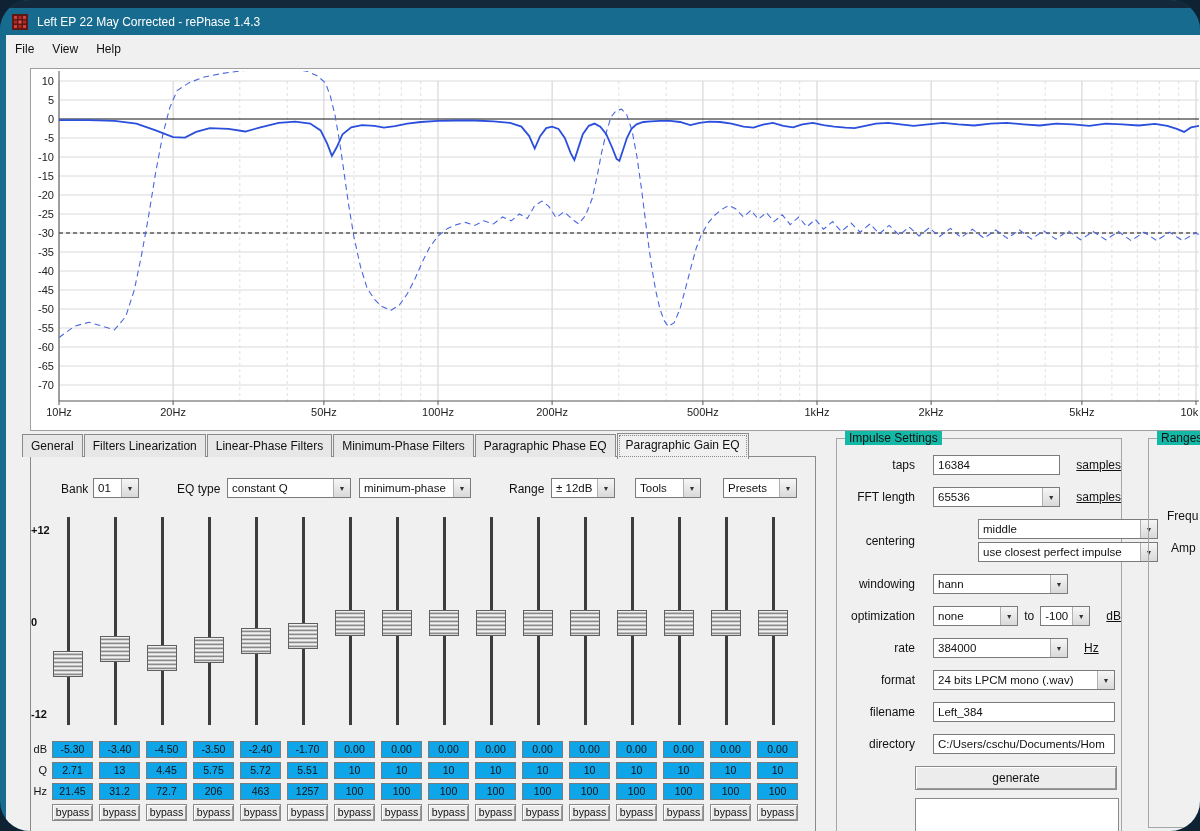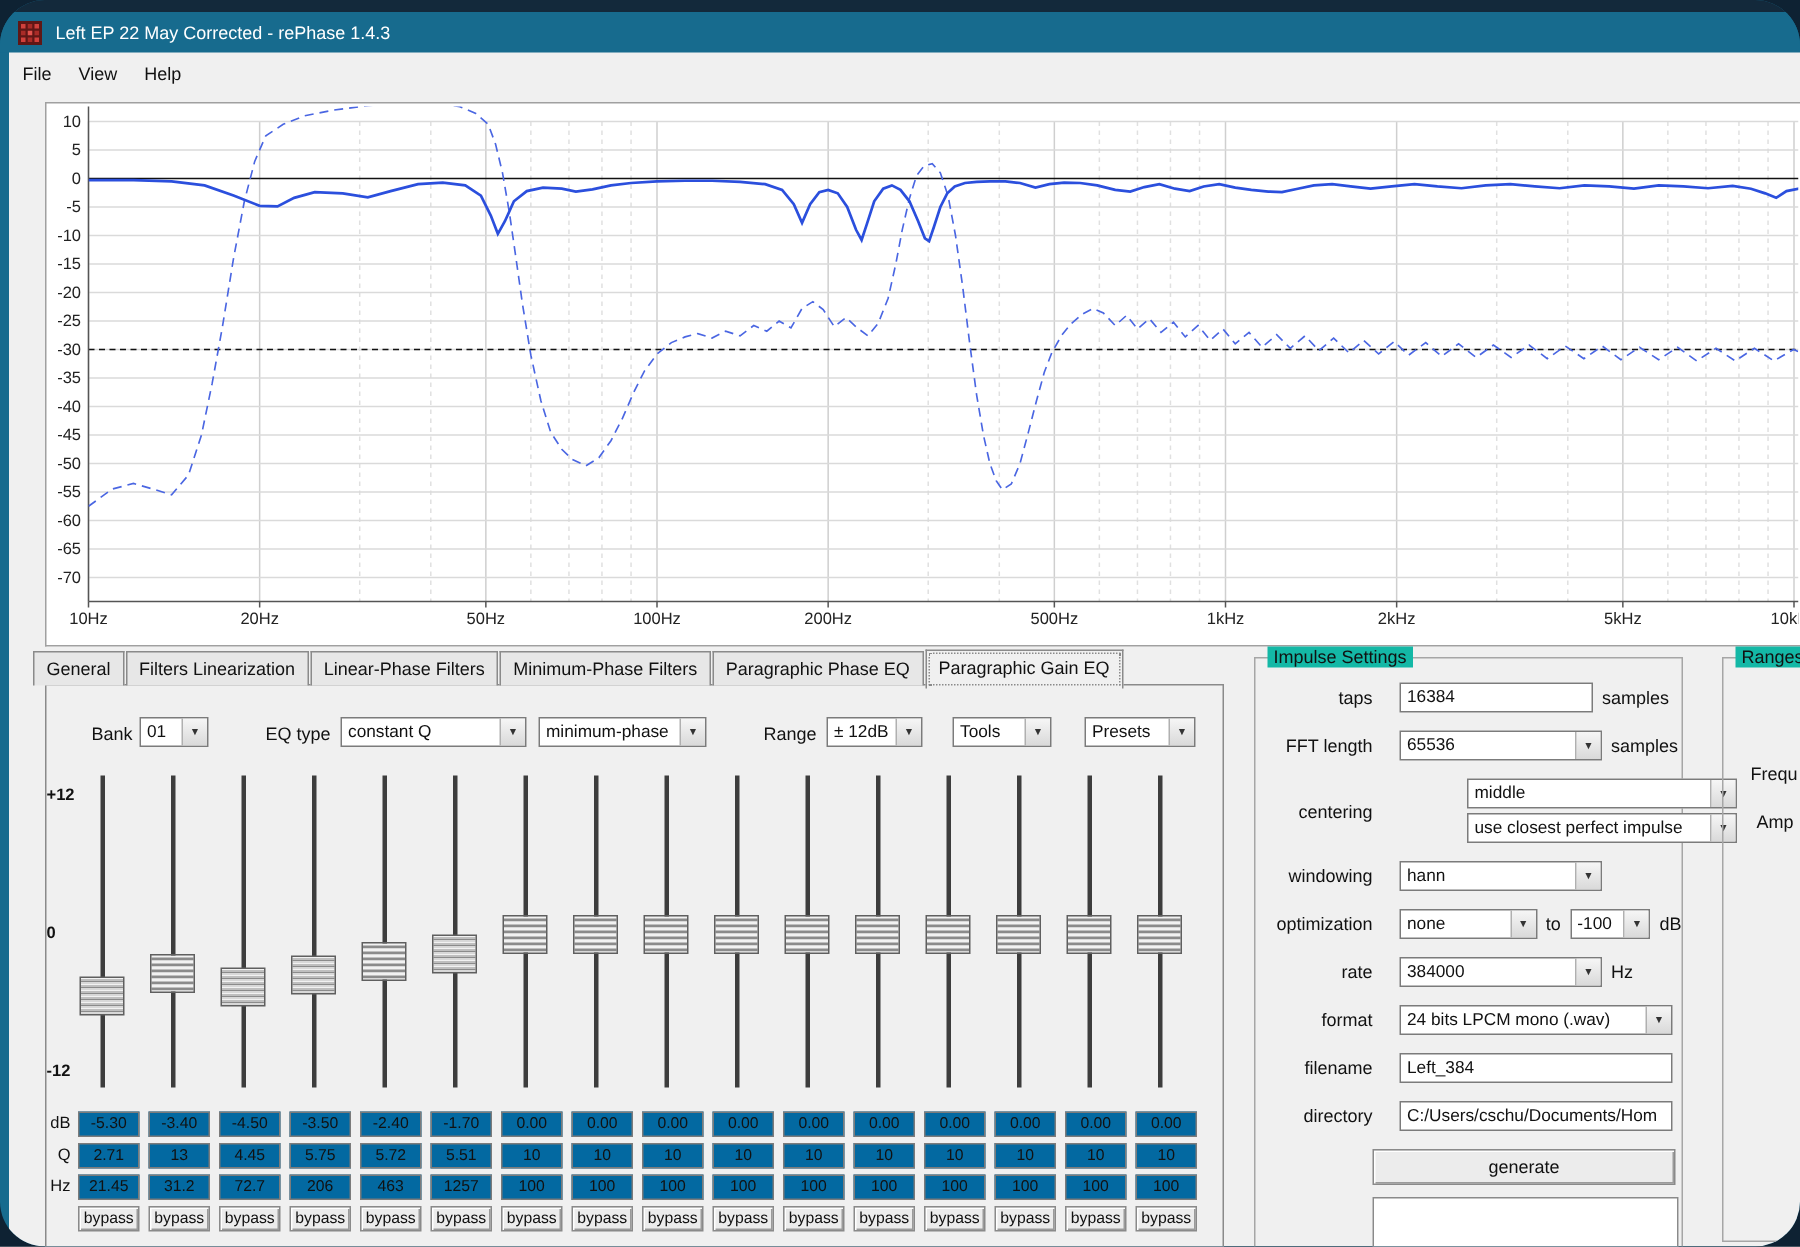--- a/index.html
+++ b/index.html
@@ -40,33 +40,33 @@
   .scale-label{position:absolute;left:0;width:26px;text-align:left;font-size:11px;font-weight:bold;}
   .sliders{position:absolute;left:14px;top:56px;display:flex;}
   .slider-col{position:relative;width:47px;height:216px;flex:none;}
   .slider-track{position:absolute;left:22px;top:4px;width:3px;height:208px;background:#3d3d3d;}
   .slider-thumb{position:absolute;left:8px;width:30px;height:26px;box-sizing:border-box;
       border:1px solid #5f5f5f;
       background:repeating-linear-gradient(180deg,#f2f2f2 0 1px,#bfbfbf 1px 2px,#8b8b8b 2px 3px,#d8d8d8 3px 4px);}
   .value-rows{position:absolute;left:14px;top:284px;}
   .vrow{position:relative;display:flex;height:17px;margin-bottom:4px;padding-left:4px;}
   .vlabel{position:absolute;left:-42px;width:44px;top:2px;text-align:right;font-size:11px;}
-  .vcell{box-sizing:border-box;width:41px;height:17px;margin:0 3px;background:#0369a1;
+  .vcell{box-sizing:border-box;width:41px;height:17px;margin:0 3px;background:#0ea5e9;
          border:1px solid #7b7b7b;font-size:10.5px;text-align:center;line-height:15px;flex:none;}
   .bypass-btn{box-sizing:border-box;width:41px;height:17px;margin:0 3px;background:#ececec;
          border:1px solid #8a8a8a;box-shadow:inset 1px 1px 0 #fff,inset -1px -1px 0 #9b9b9b;
          font-size:10.5px;text-align:center;line-height:15px;flex:none;}
   
   .group{position:absolute;border:1px solid #a6a6a6;box-sizing:border-box;}
   .group-title{position:absolute;top:-8px;left:8px;background:#14b8a6;padding:0 4px;font-size:12px;}
   .impulse{left:836px;top:438px;width:286px;height:420px;padding-top:16px;}
   .irow{display:flex;align-items:center;height:20px;margin-bottom:12px;padding-left:6px;font-size:12px;}
   .irow.tall{height:43px;}
   .ilabel{width:72px;text-align:right;margin-right:18px;flex:none;}
-  .unit{margin-left:6px;}
+  .unit{margin-left:16px;text-decoration:underline;}
   .to-label{margin:0 6px;}
   .stack{display:flex;flex-direction:column;gap:3px;padding-left:45px;}
   .gen-btn{margin-left:78px;width:200px;height:22px;background:#ececec;border:1px solid #8a8a8a;
            box-shadow:inset 1px 1px 0 #fff,inset -1px -1px 0 #9b9b9b;text-align:center;
            line-height:22px;font-size:12px;}
   .log-box{margin-left:78px;margin-top:8px;width:202px;height:60px;background:#fff;border:1px solid #8a8a8a;}
   .ranges{left:1148px;top:438px;width:120px;height:390px;}
   .rlabel{position:absolute;font-size:12px;white-space:nowrap;}
 </style>
 </head>

